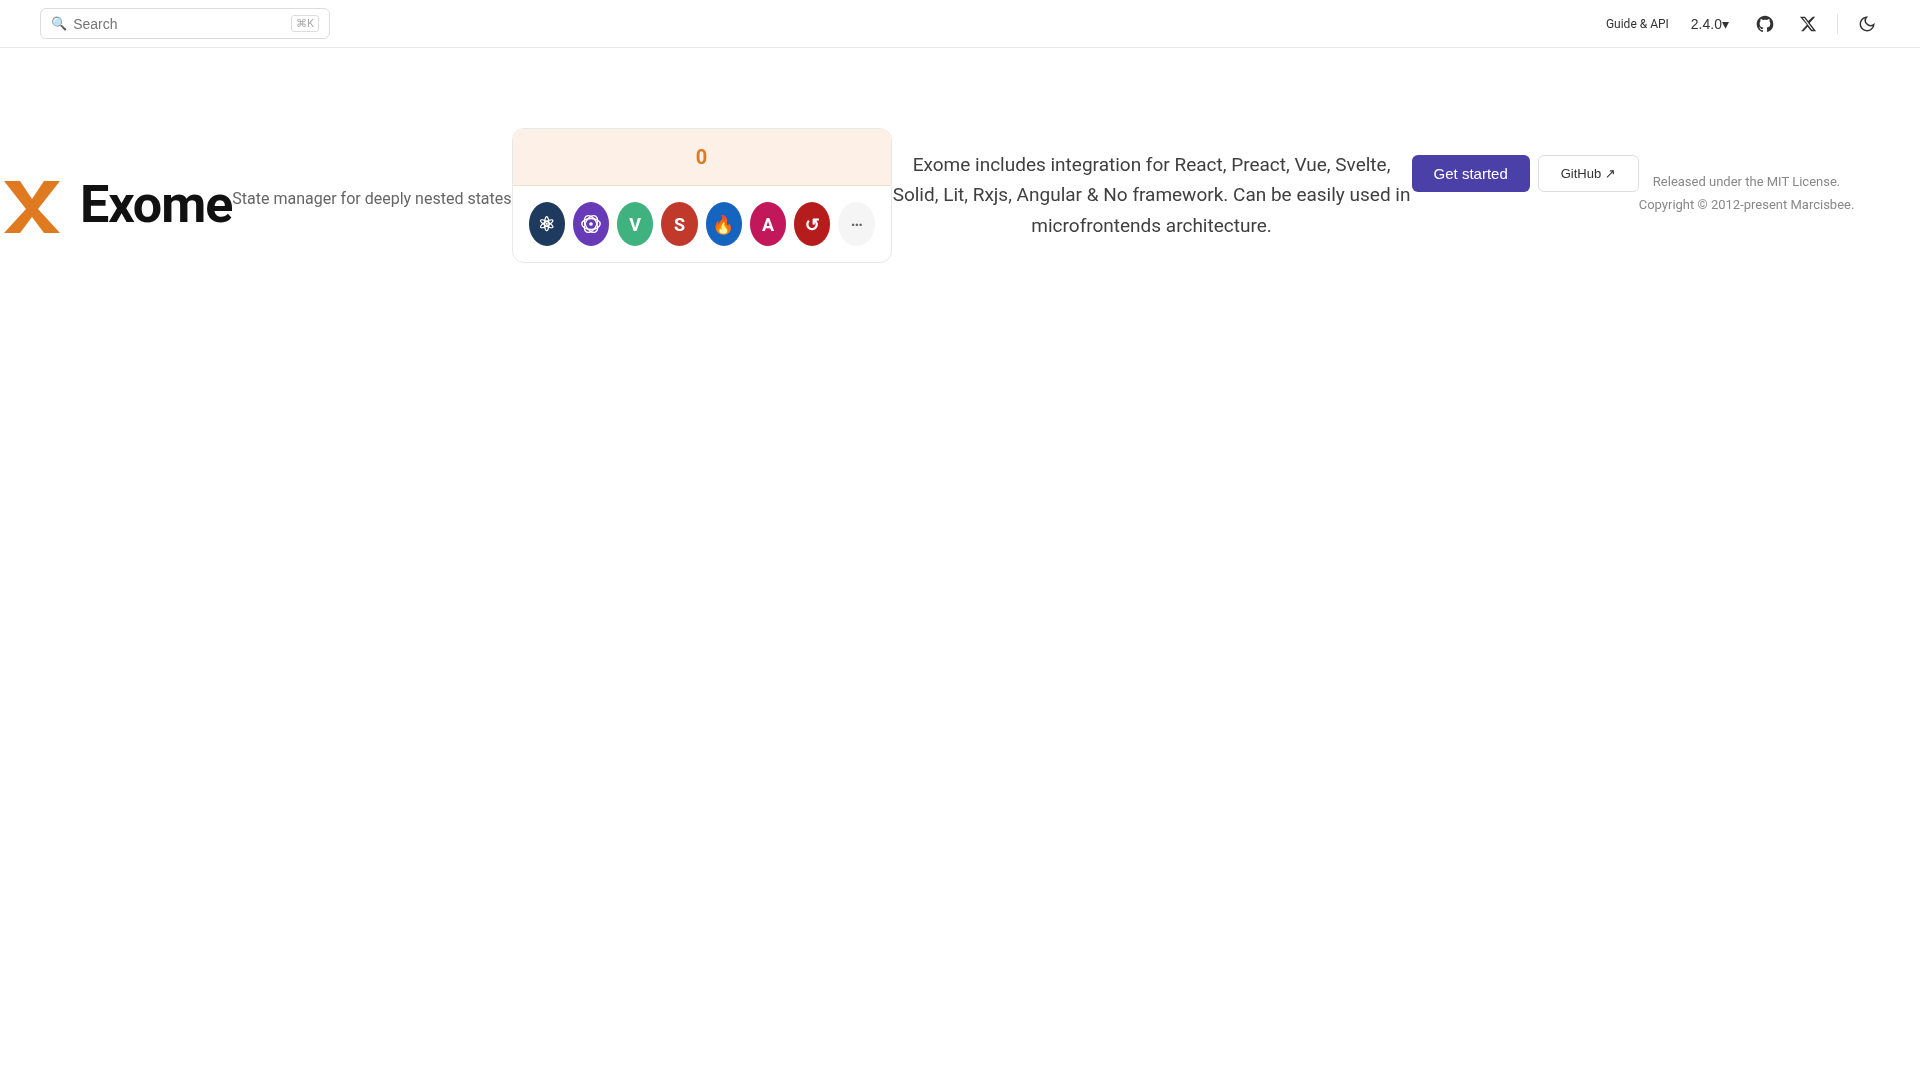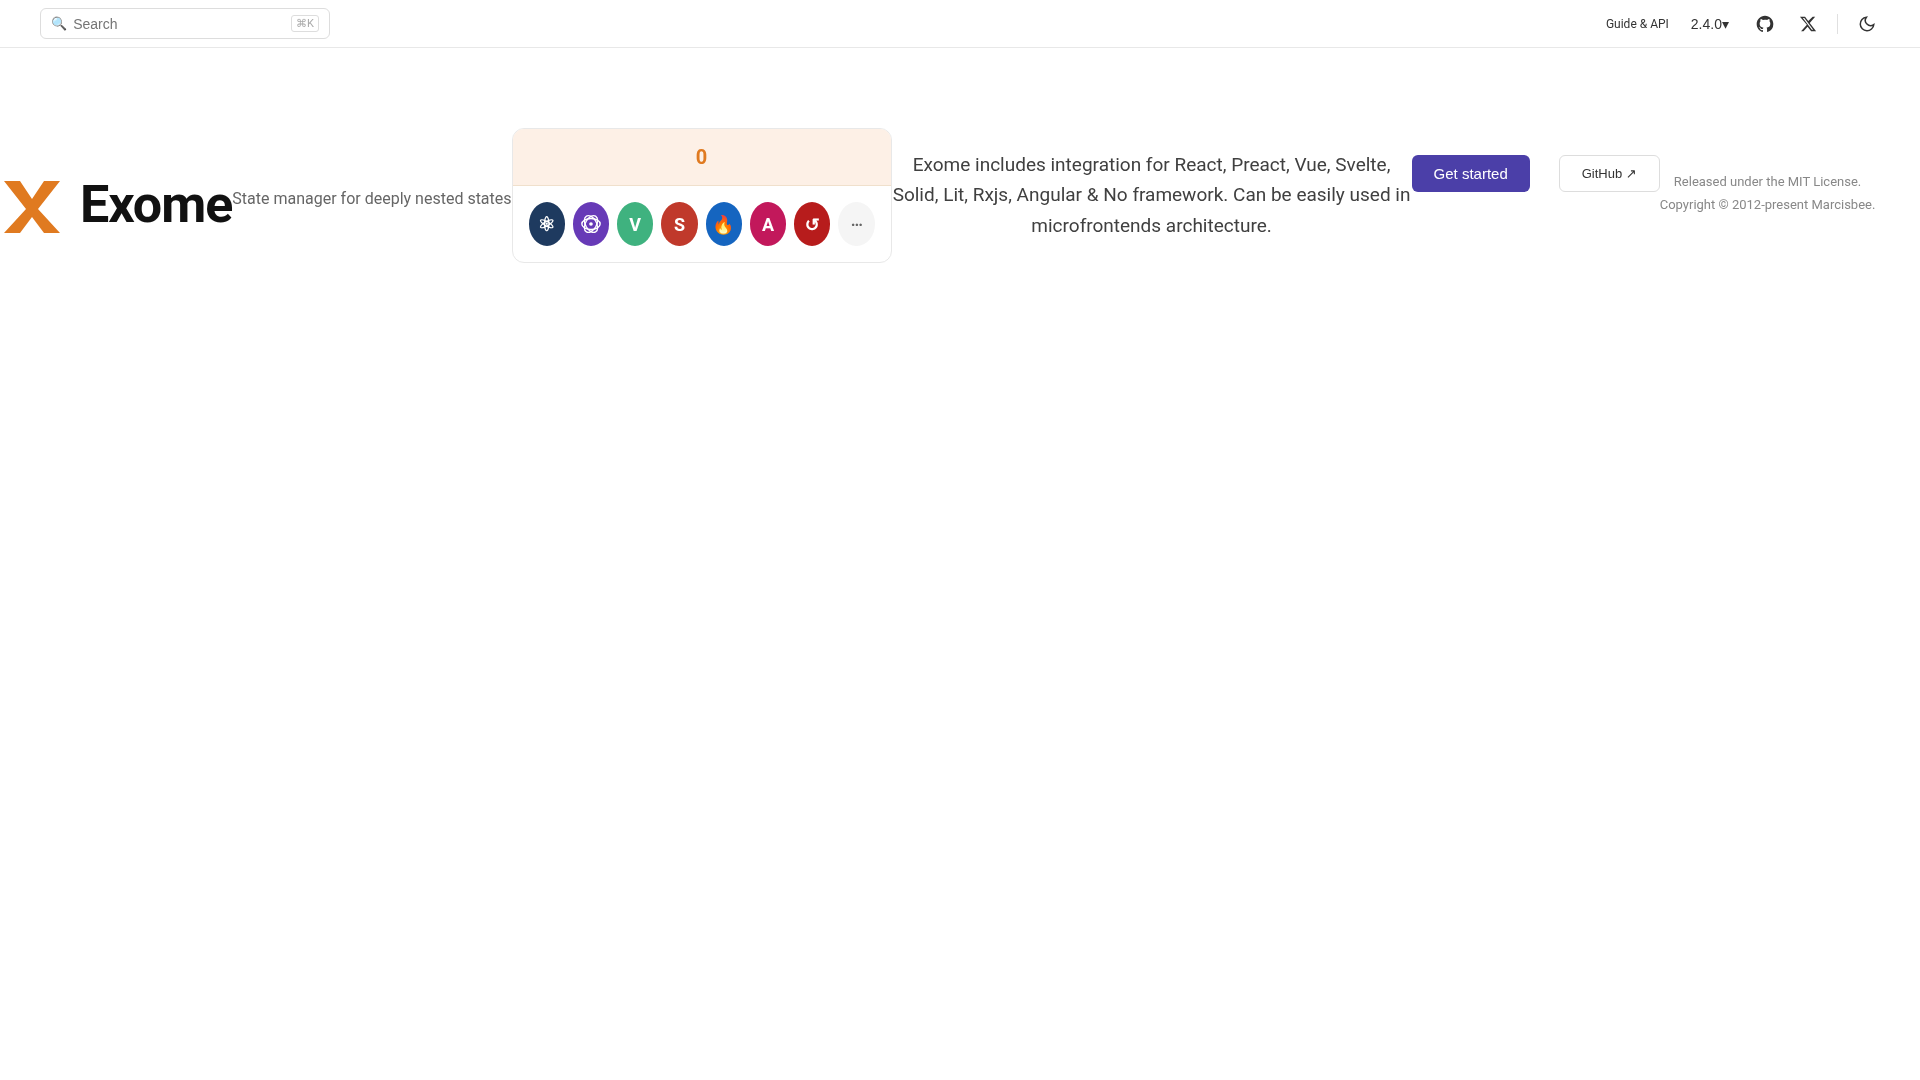--- a/index.html
+++ b/index.html
@@ -199,21 +199,21 @@
       color: #404040;
       text-align: center;
       max-width: 520px;
       line-height: 1.6;
       margin-bottom: 36px;
     }
 
     
     .cta-buttons {
       display: flex;
-      gap: 29px;
+      gap: 8px;
       margin-bottom: 80px;
     }
 
     .btn-primary {
       background: #4b3fa8;
       color: #fff;
       border: none;
       border-radius: 6px;
       padding: 10px 22px;
       font-size: 15px;

